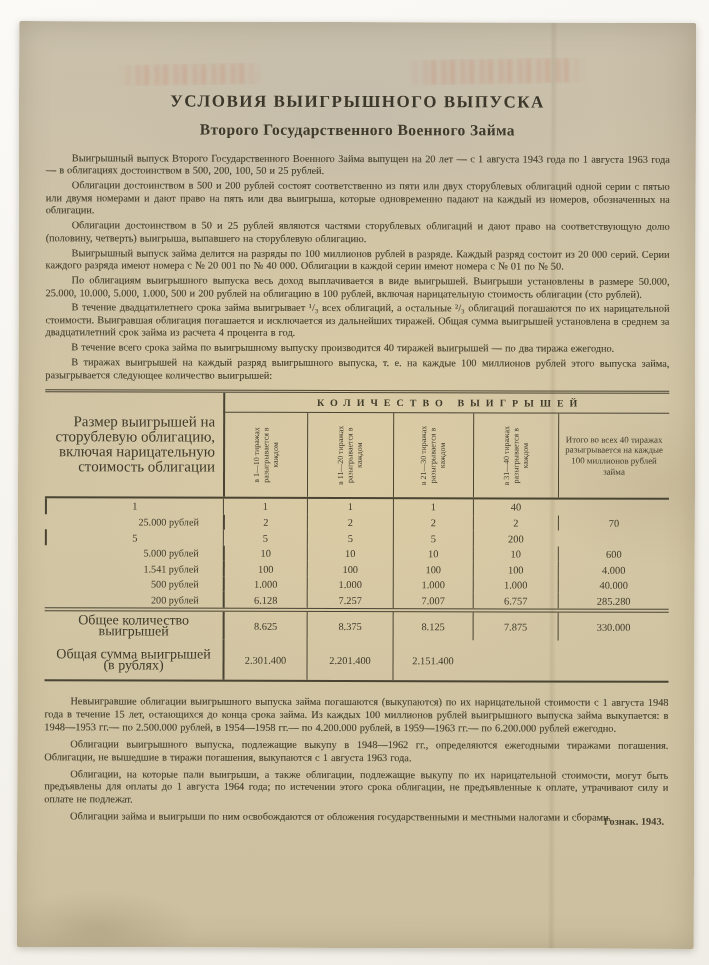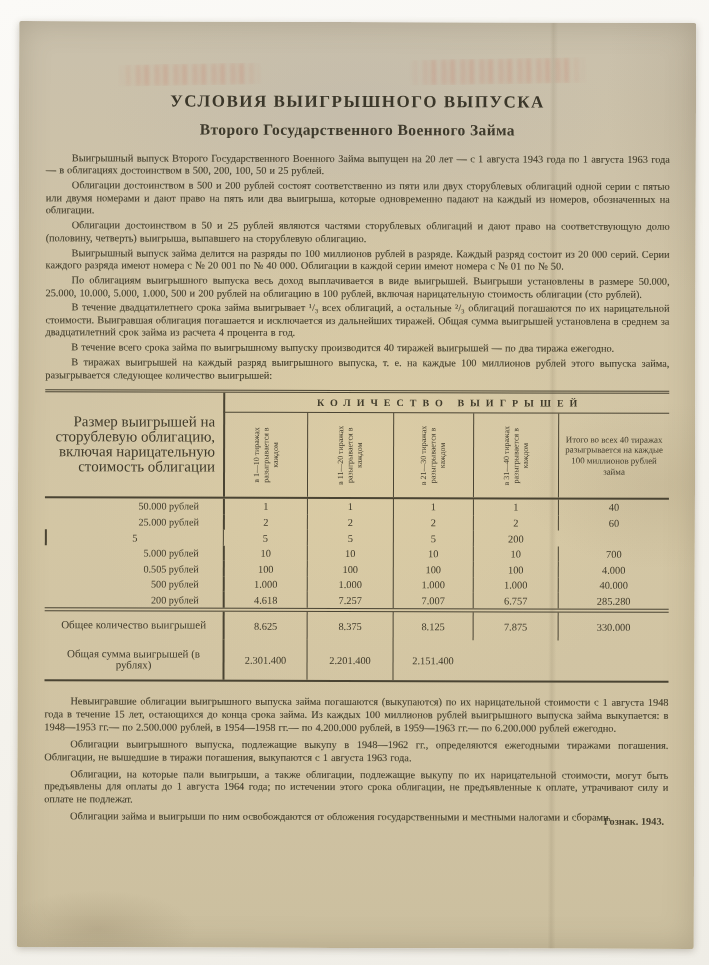--- a/index.html
+++ b/index.html
@@ -92,21 +92,21 @@
   .trow .c,.srow .c{
     text-align:center;font-size:10.4px;
     align-self:stretch;display:flex;align-items:center;justify-content:center;
   }
   .trow .c.lbl,.srow .c.lbl{justify-content:flex-end;text-align:right;padding-right:24px;font-size:10.2px;}
   .c.b2{border-left:2px solid var(--line);}
   .c.b1{border-left:1px solid var(--line);}
   .tsummary{border-top:4px double var(--line);}
   .srow.s1{height:28px;}
   .srow.s2{height:40px;}
-  .srow .c.lbl{justify-content:center;text-align:center;padding:0 6px;font-size:11px;line-height:11.5px;}
+  .srow .c.lbl{justify-content:center;text-align:center;padding:0 6px;font-size:14px;line-height:11.5px;}
 
   .imprint{
     text-align:right;margin:-12.9px 30px 0 0;
     font-size:10.3px;font-weight:bold;color:#453f2d;
   }
 </style>
 </head>
 <body>
 
 <div class="scene">
@@ -143,69 +143,68 @@
           <span class="vtext">в 21—30 тиражах разыгрывается в каждом</span>
         </div>
         <div class="vcell" style="grid-column:5">
           <span class="vtext">в 31—40 тиражах разыгрывается в каждом</span>
         </div>
         <div class="totalhead" style="grid-column:6">Итого во всех 40 тиражах разыгрывается на каждые 100 миллионов рублей займа</div>
       </div>
 
       <div class="tbody">
         <div class="grid trow">
-          <div class="c lbl">50.000 рублей</div>
           <div class="c b2">1</div>
           <div class="c b1">1</div>
           <div class="c b1">1</div>
           <div class="c b1">1</div>
           <div class="c b1">40</div>
         </div>
         <div class="grid trow">
           <div class="c lbl">25.000 рублей</div>
           <div class="c b2">2</div>
           <div class="c b1">2</div>
           <div class="c b1">2</div>
           <div class="c b1">2</div>
-          <div class="c b1">60</div>
+          <div class="c b1">70</div>
         </div>
         <div class="grid trow">
           <div class="c b2">5</div>
           <div class="c b1">5</div>
           <div class="c b1">5</div>
           <div class="c b1">5</div>
           <div class="c b1">200</div>
         </div>
         <div class="grid trow">
           <div class="c lbl">5.000 рублей</div>
           <div class="c b2">10</div>
           <div class="c b1">10</div>
           <div class="c b1">10</div>
           <div class="c b1">10</div>
-          <div class="c b1">700</div>
-        </div>
-        <div class="grid trow">
-          <div class="c lbl">0.505 рублей</div>
+          <div class="c b1">600</div>
+        </div>
+        <div class="grid trow">
+          <div class="c lbl">1.541 рублей</div>
           <div class="c b2">100</div>
           <div class="c b1">100</div>
           <div class="c b1">100</div>
           <div class="c b1">100</div>
           <div class="c b1">4.000</div>
         </div>
         <div class="grid trow">
           <div class="c lbl">500 рублей</div>
           <div class="c b2">1.000</div>
           <div class="c b1">1.000</div>
           <div class="c b1">1.000</div>
           <div class="c b1">1.000</div>
           <div class="c b1">40.000</div>
         </div>
         <div class="grid trow">
           <div class="c lbl">200 рублей</div>
-          <div class="c b2">4.618</div>
+          <div class="c b2">6.128</div>
           <div class="c b1">7.257</div>
           <div class="c b1">7.007</div>
           <div class="c b1">6.757</div>
           <div class="c b1">285.280</div>
         </div>
       </div>
 
       <div class="tsummary">
         <div class="grid srow s1">
           <div class="c lbl">Общее количество выигрышей</div>

